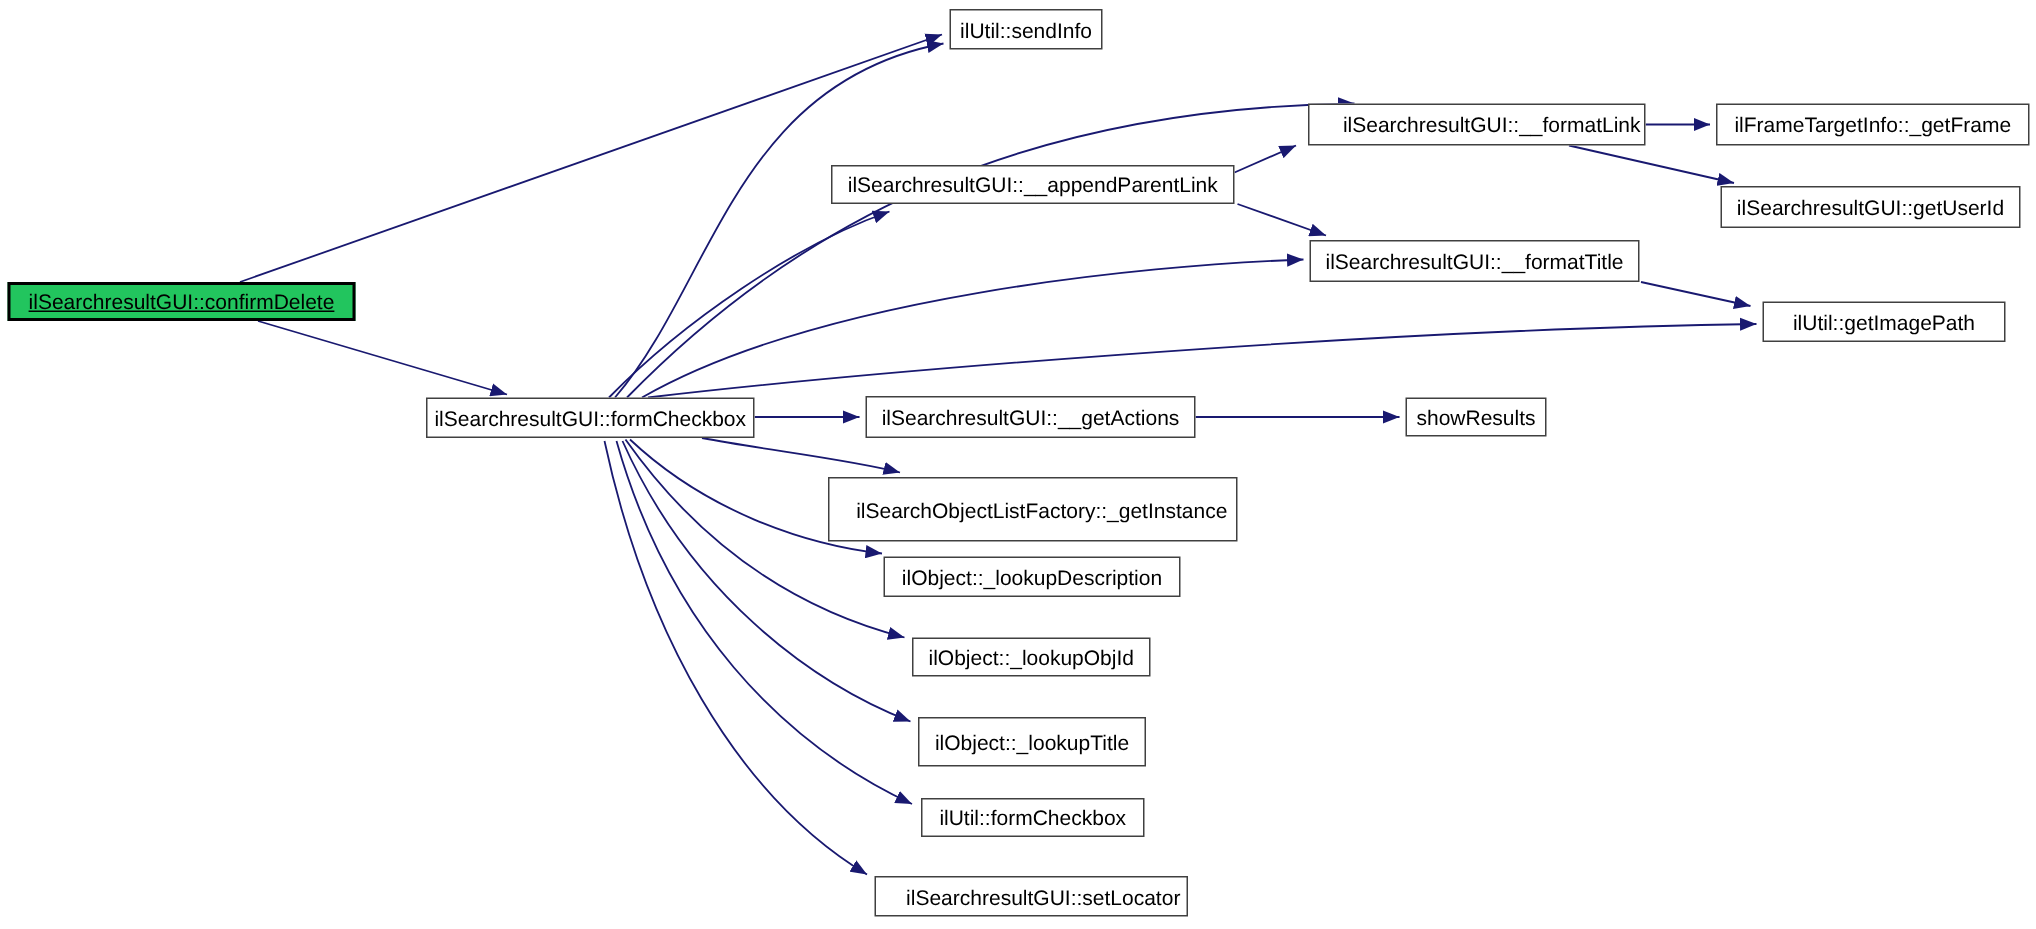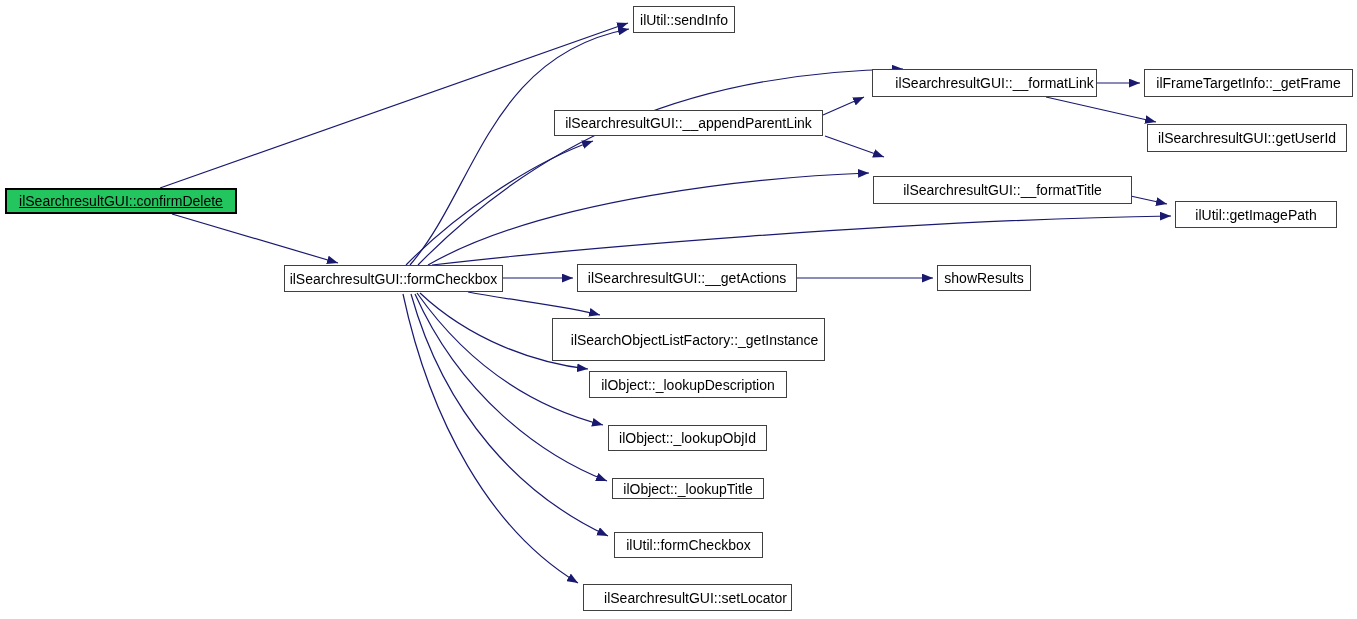--- a/index.html
+++ b/index.html
@@ -44,28 +44,28 @@
     text-decoration: underline;
   }
   
   .n-confirm-delete      { left: 5px;    top: 188px; width: 232px; height: 26px; }
   .n-send-info           { left: 633px;  top: 6px;   width: 102px; height: 27px; }
   .n-show-results        { left: 284px;  top: 265px; width: 219px; height: 27px; }
   .n-append-parent-link  { left: 554px;  top: 110px; width: 269px; height: 26px; }
   .n-format-link         { left: 872px;  top: 69px;  width: 225px; height: 28px; padding-left: 20px; }
   .n-get-frame           { left: 1144px; top: 69px;  width: 209px; height: 28px; }
   .n-get-user-id         { left: 1147px; top: 124px; width: 200px; height: 28px; }
-  .n-format-title        { left: 873px;  top: 160px; width: 259px; height: 28px; margin-top: 16px; }
+  .n-format-title        { left: 873px;  top: 160px; width: 220px; height: 28px; }
   .n-get-image-path      { left: 1175px; top: 201px; width: 162px; height: 27px; }
   .n-get-actions         { left: 577px;  top: 264px; width: 220px; height: 28px; }
   .n-form-select         { left: 937px;  top: 265px; width: 94px;  height: 26px; }
   .n-get-instance        { left: 552px;  top: 318px; width: 273px; height: 43px; padding-left: 12px; }
   .n-lookup-description  { left: 589px;  top: 371px; width: 198px; height: 27px; }
   .n-lookup-obj-id       { left: 608px;  top: 425px; width: 159px; height: 26px; }
-  .n-lookup-title        { left: 612px;  top: 478px; width: 152px; height: 21px; }
+  .n-lookup-title        { left: 612px;  top: 478px; width: 152px; height: 33px; }
   .n-form-checkbox       { left: 614px;  top: 532px; width: 149px; height: 26px; }
   .n-set-locator         { left: 583px;  top: 584px; width: 209px; height: 27px; padding-left: 16px; }
   .edge {
     fill: none;
     stroke: #191970;
     stroke-width: 1.2;
   }
 </style>
 </head>
 <body>

